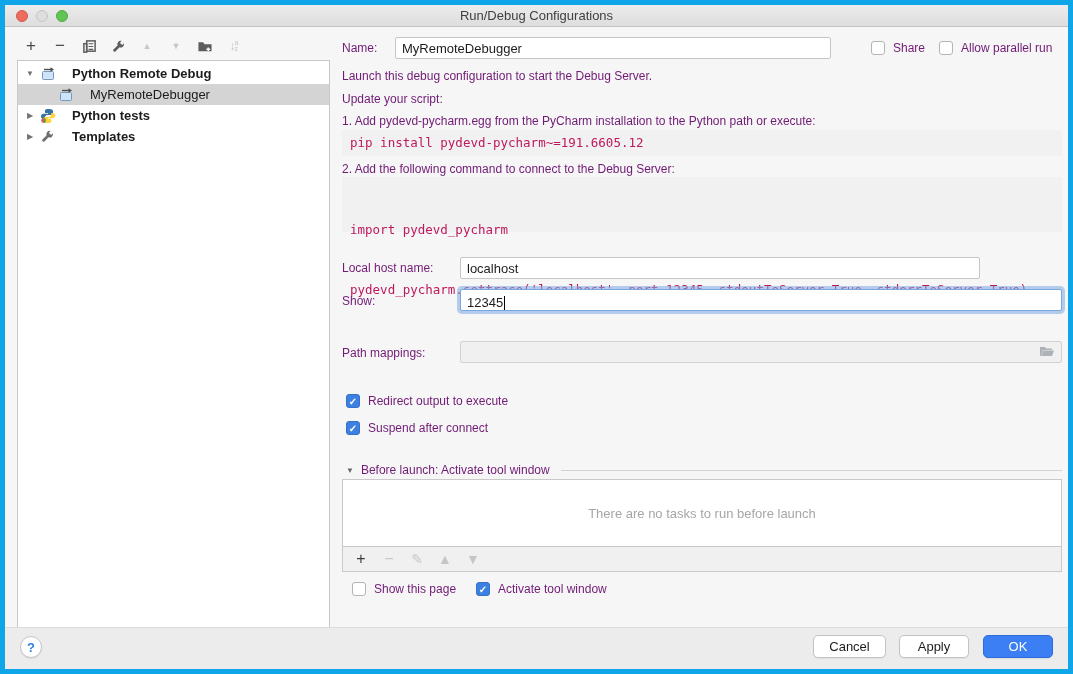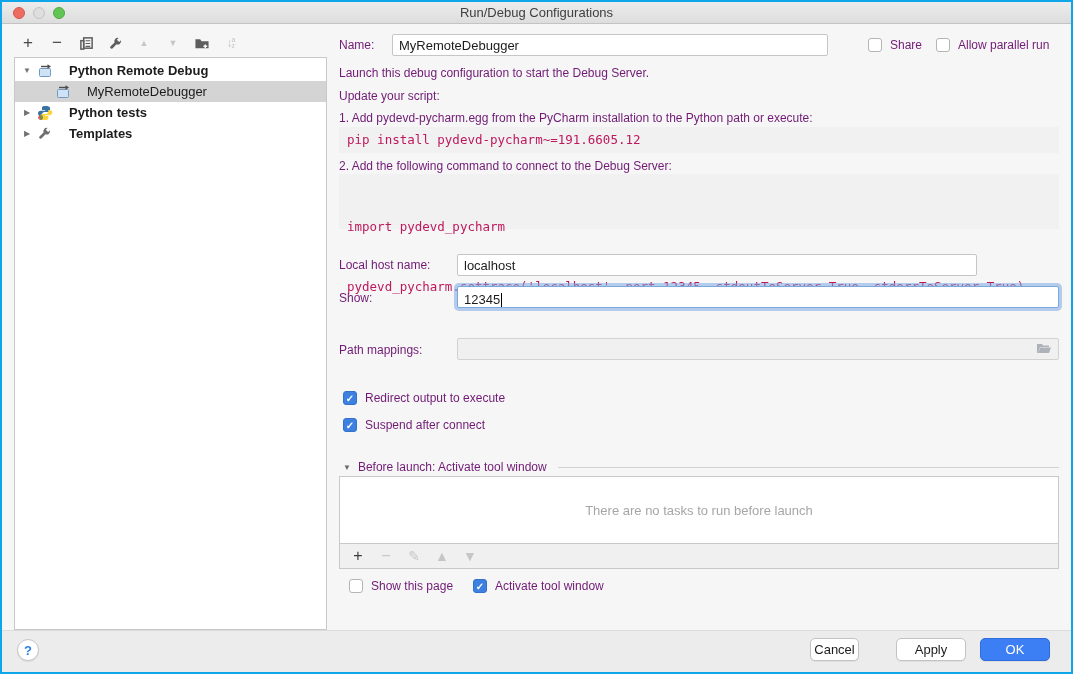--- a/index.html
+++ b/index.html
@@ -1,18 +1,18 @@
 <!DOCTYPE html>
 <html><head>
 <meta charset="utf-8">
 <style>
   * { margin:0; padding:0; box-sizing:border-box; }
   html,body { width:1073px; height:674px; }
   body { font-family:"Liberation Sans", sans-serif; font-size:13px; color:#1c1c1c; }
-  #window { position:relative; width:1073px; height:674px; background:#f6f6f6; overflow:hidden; border:2px solid #0ea5e9; }
+  #window { position:relative; width:1073px; height:674px; background:#f6f6f6; overflow:hidden; border:5px solid #0ea5e9; }
 
   
   #titlebar { position:absolute; left:0; top:0; width:100%; height:22px;
     background:linear-gradient(#ececec,#dddddd); border-bottom:1px solid #c3c3c3;
     display:flex; align-items:center; justify-content:center; }
   .traffic { position:absolute; left:11px; top:5px; display:flex; gap:8px; }
   .light { width:12px; height:12px; border-radius:50%; }
   .light.red { background:#ed6b5f; border:1px solid #d25a50; }
   .light.yellow { background:#dedede; border:1px solid #c4c4c4; }
   .light.green { background:#61c554; border:1px solid #51a943; }
@@ -242,18 +242,18 @@
     <span class="checkbox"></span>
     <span class="flabel">Show this page</span>
   </div>
   <div class="abs cbrow" style="left:471px; top:577px;">
     <span class="checkbox checked">✓</span>
     <span class="flabel">Activate tool window</span>
   </div>
 
   <div id="footer-strip">
     <div id="help-btn">?</div>
-    <div class="btn" style="left:808px; width:49px;">Cancel</div>
+    <div class="btn" style="left:808px; width:73px;">Cancel</div>
     <div class="btn" style="left:894px; width:70px;">Apply</div>
     <div class="btn primary" style="left:978px; width:70px;">OK</div>
   </div>
 
 </div>
 
 </body></html>

